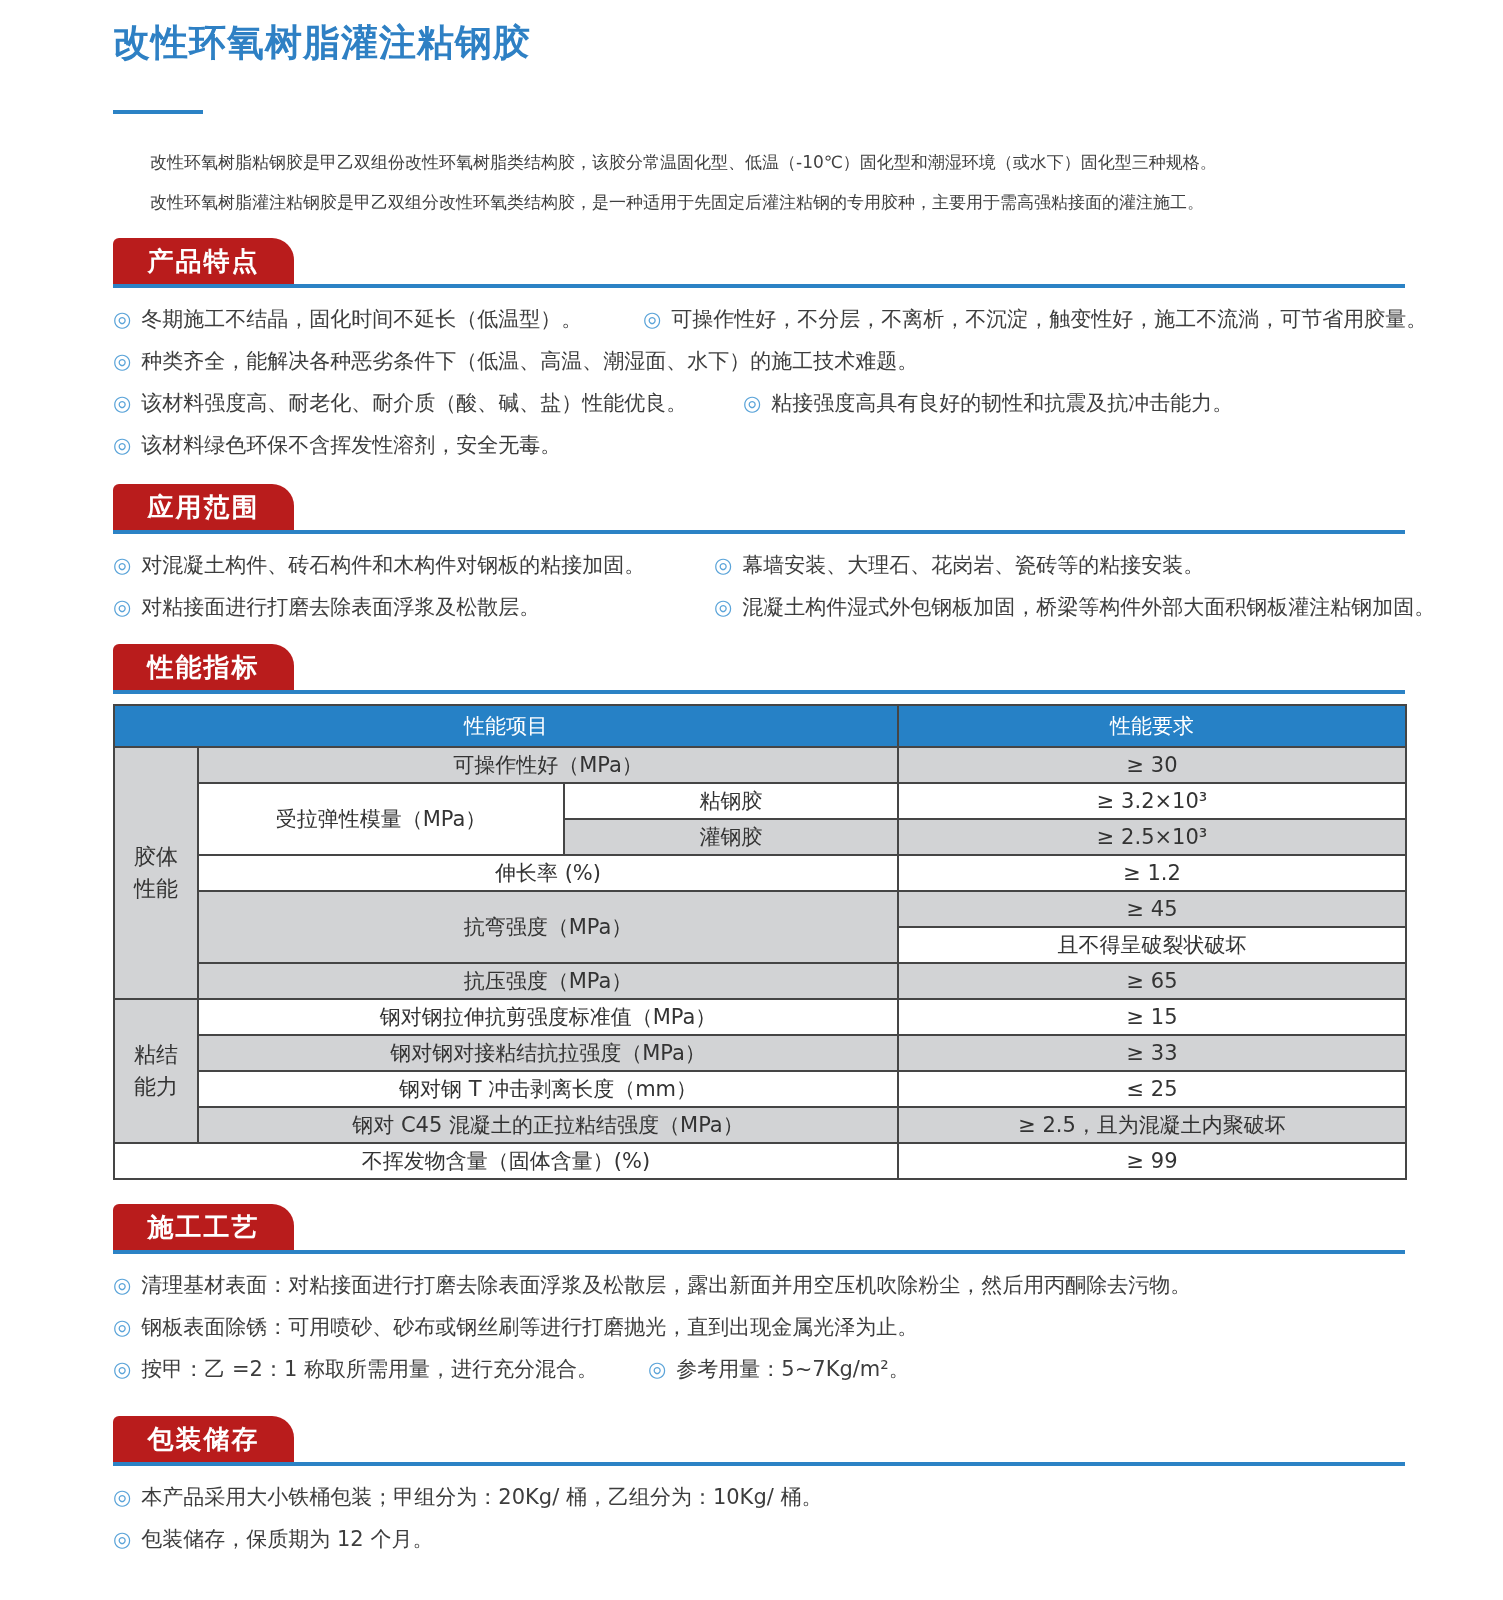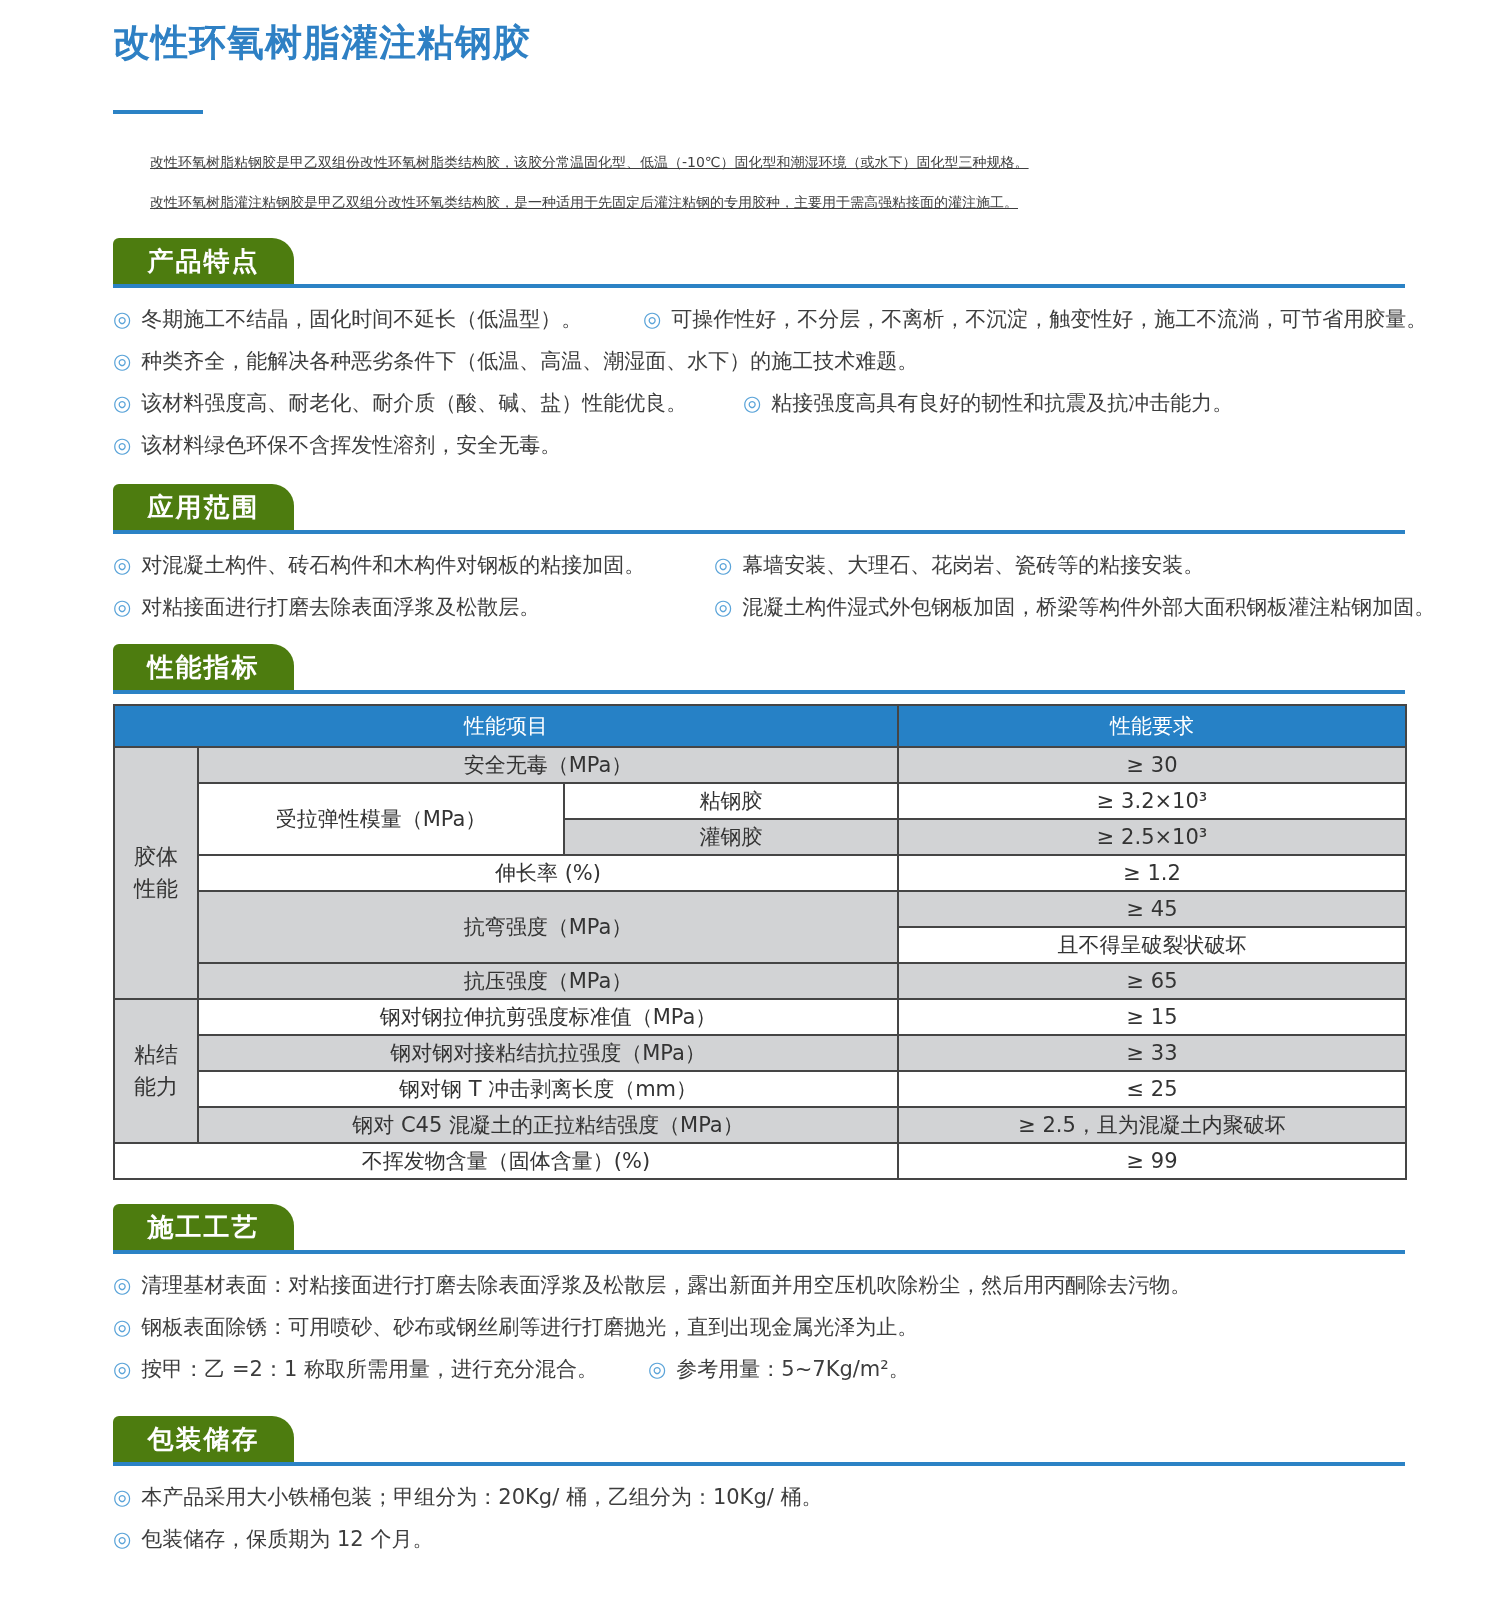--- a/index.html
+++ b/index.html
@@ -7,25 +7,25 @@
   body { font-family:"DejaVu Sans","Liberation Sans",sans-serif; color:#3d3d3d; }
   .page { width:1503px; height:1600px; padding-left:113px; padding-right:98px; position:relative; }
 
   
   .top-fragment { height:6px; overflow:hidden; position:relative; }
   .top-fragment span { position:absolute; top:-44px; left:0; font-size:37px; font-weight:bold; color:#2e80c4; letter-spacing:1px; white-space:nowrap; }
 
   .title { margin-top:12px; font-size:37px; font-weight:bold; color:#2e80c4; letter-spacing:1px; }
   .title-underline { margin-top:42px; width:90px; height:4px; background:#2b82c5; }
 
-  .intro { margin-top:28px; padding-left:37px; font-size:14px; line-height:40px; color:#3f3f3f;text-decoration:underline; }
+  .intro { margin-top:28px; padding-left:37px; font-size:17px; line-height:40px; color:#3f3f3f; }
   .intro div { white-space:nowrap; }
 
   .sec-head { position:relative; }
-  .badge { display:inline-block; min-width:181px; height:46px; line-height:46px; background:#4d7c0f; color:#fff;
+  .badge { display:inline-block; min-width:181px; height:46px; line-height:46px; background:#b91c1c; color:#fff;
            font-size:26px; font-weight:bold; text-align:center; padding:0 30px; letter-spacing:2px;
            border-radius:6px 22px 0 0; vertical-align:bottom; }
   .sec-line { height:4px; background:#2b82c5; width:100%; }
 
   .bullets { padding-top:10px; }
   .brow { position:relative; height:42px; line-height:42px; font-size:21px; white-space:nowrap; }
   .bitem { display:inline-flex; align-items:baseline; }
   .bico { color:#5ba4d9; font-size:21px; margin-right:10px; }
   .bitem.pos-abs { position:absolute; top:0; }
   .f-r1 { left:530px; }
@@ -147,21 +147,21 @@
           <col style="width:334px">
           <col style="width:508px">
         </colgroup>
       <tbody>
           <tr class="hd">
         <td colspan="3">性能项目</td>
         <td>性能要求</td>
       </tr>
       <tr>
         <td rowspan="7" class="grp">胶体性能</td>
-        <td colspan="2" class="g">安全无毒（MPa）</td>
+        <td colspan="2" class="g">可操作性好（MPa）</td>
         <td class="g">≥ 30</td>
       </tr>
       <tr>
         <td rowspan="2">受拉弹性模量（MPa）</td>
         <td>粘钢胶</td>
         <td>≥ 3.2×10³</td>
       </tr>
       <tr>
         <td class="g">灌钢胶</td>
         <td class="g">≥ 2.5×10³</td>

